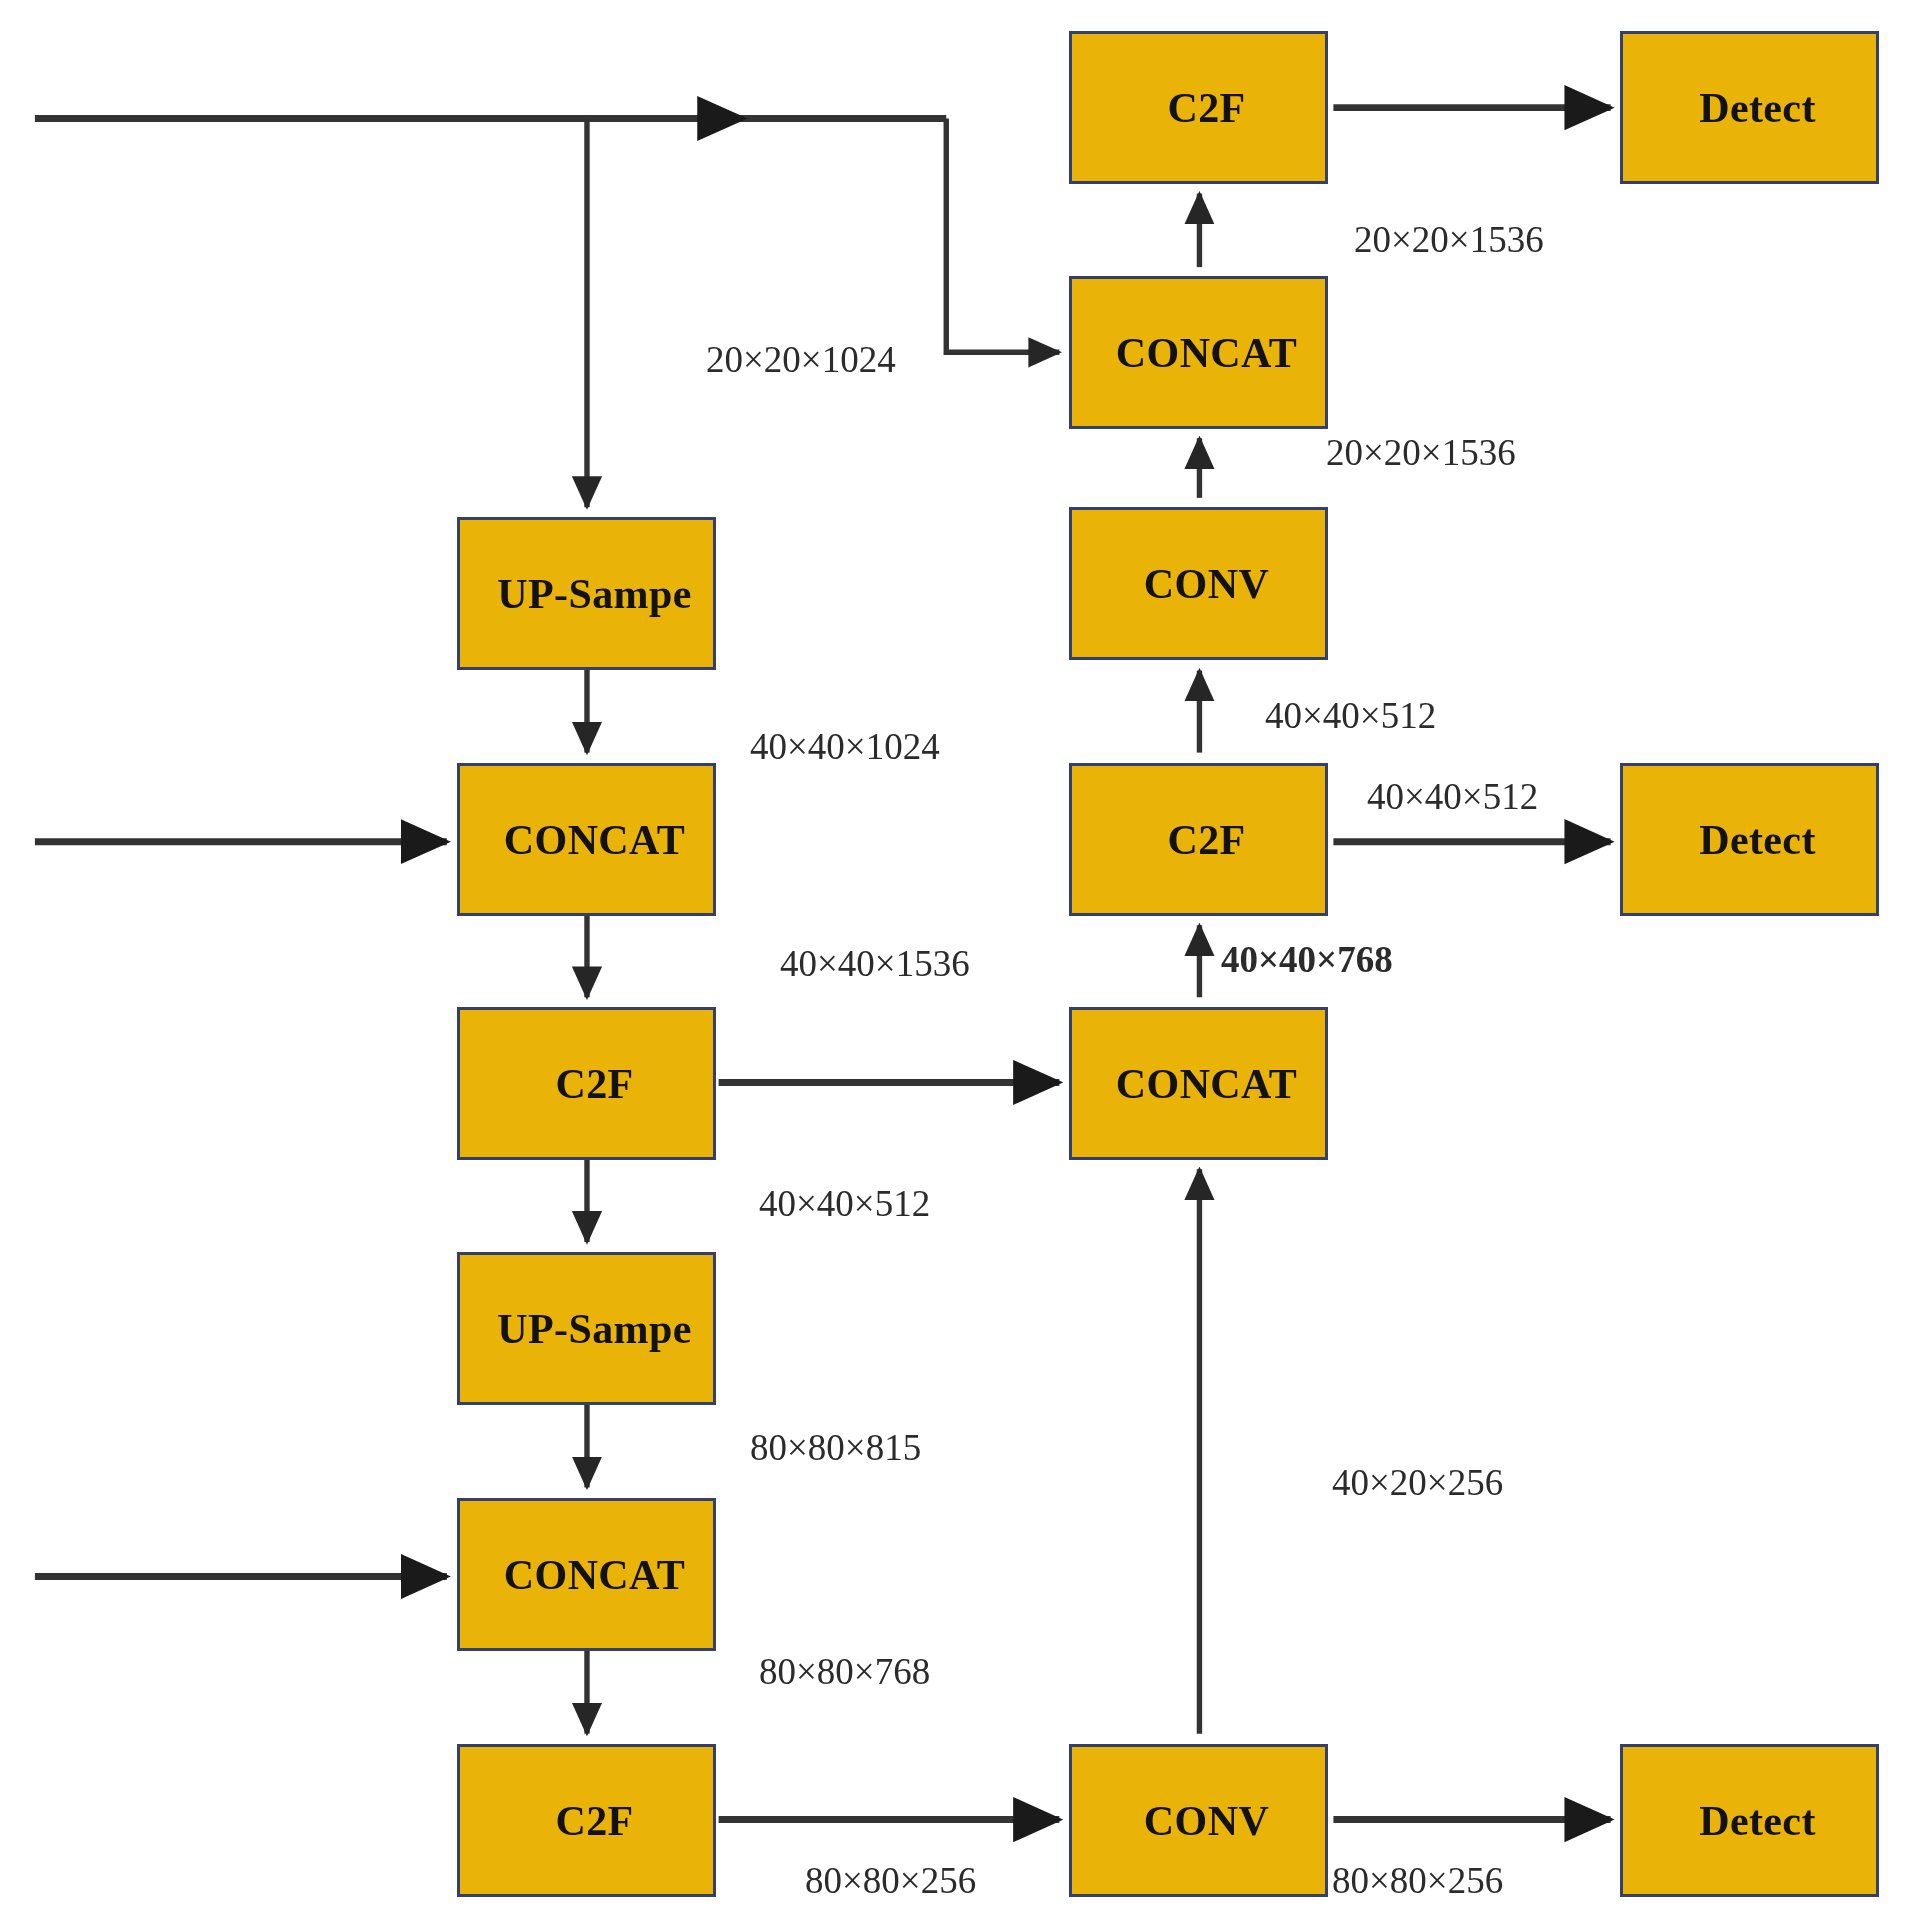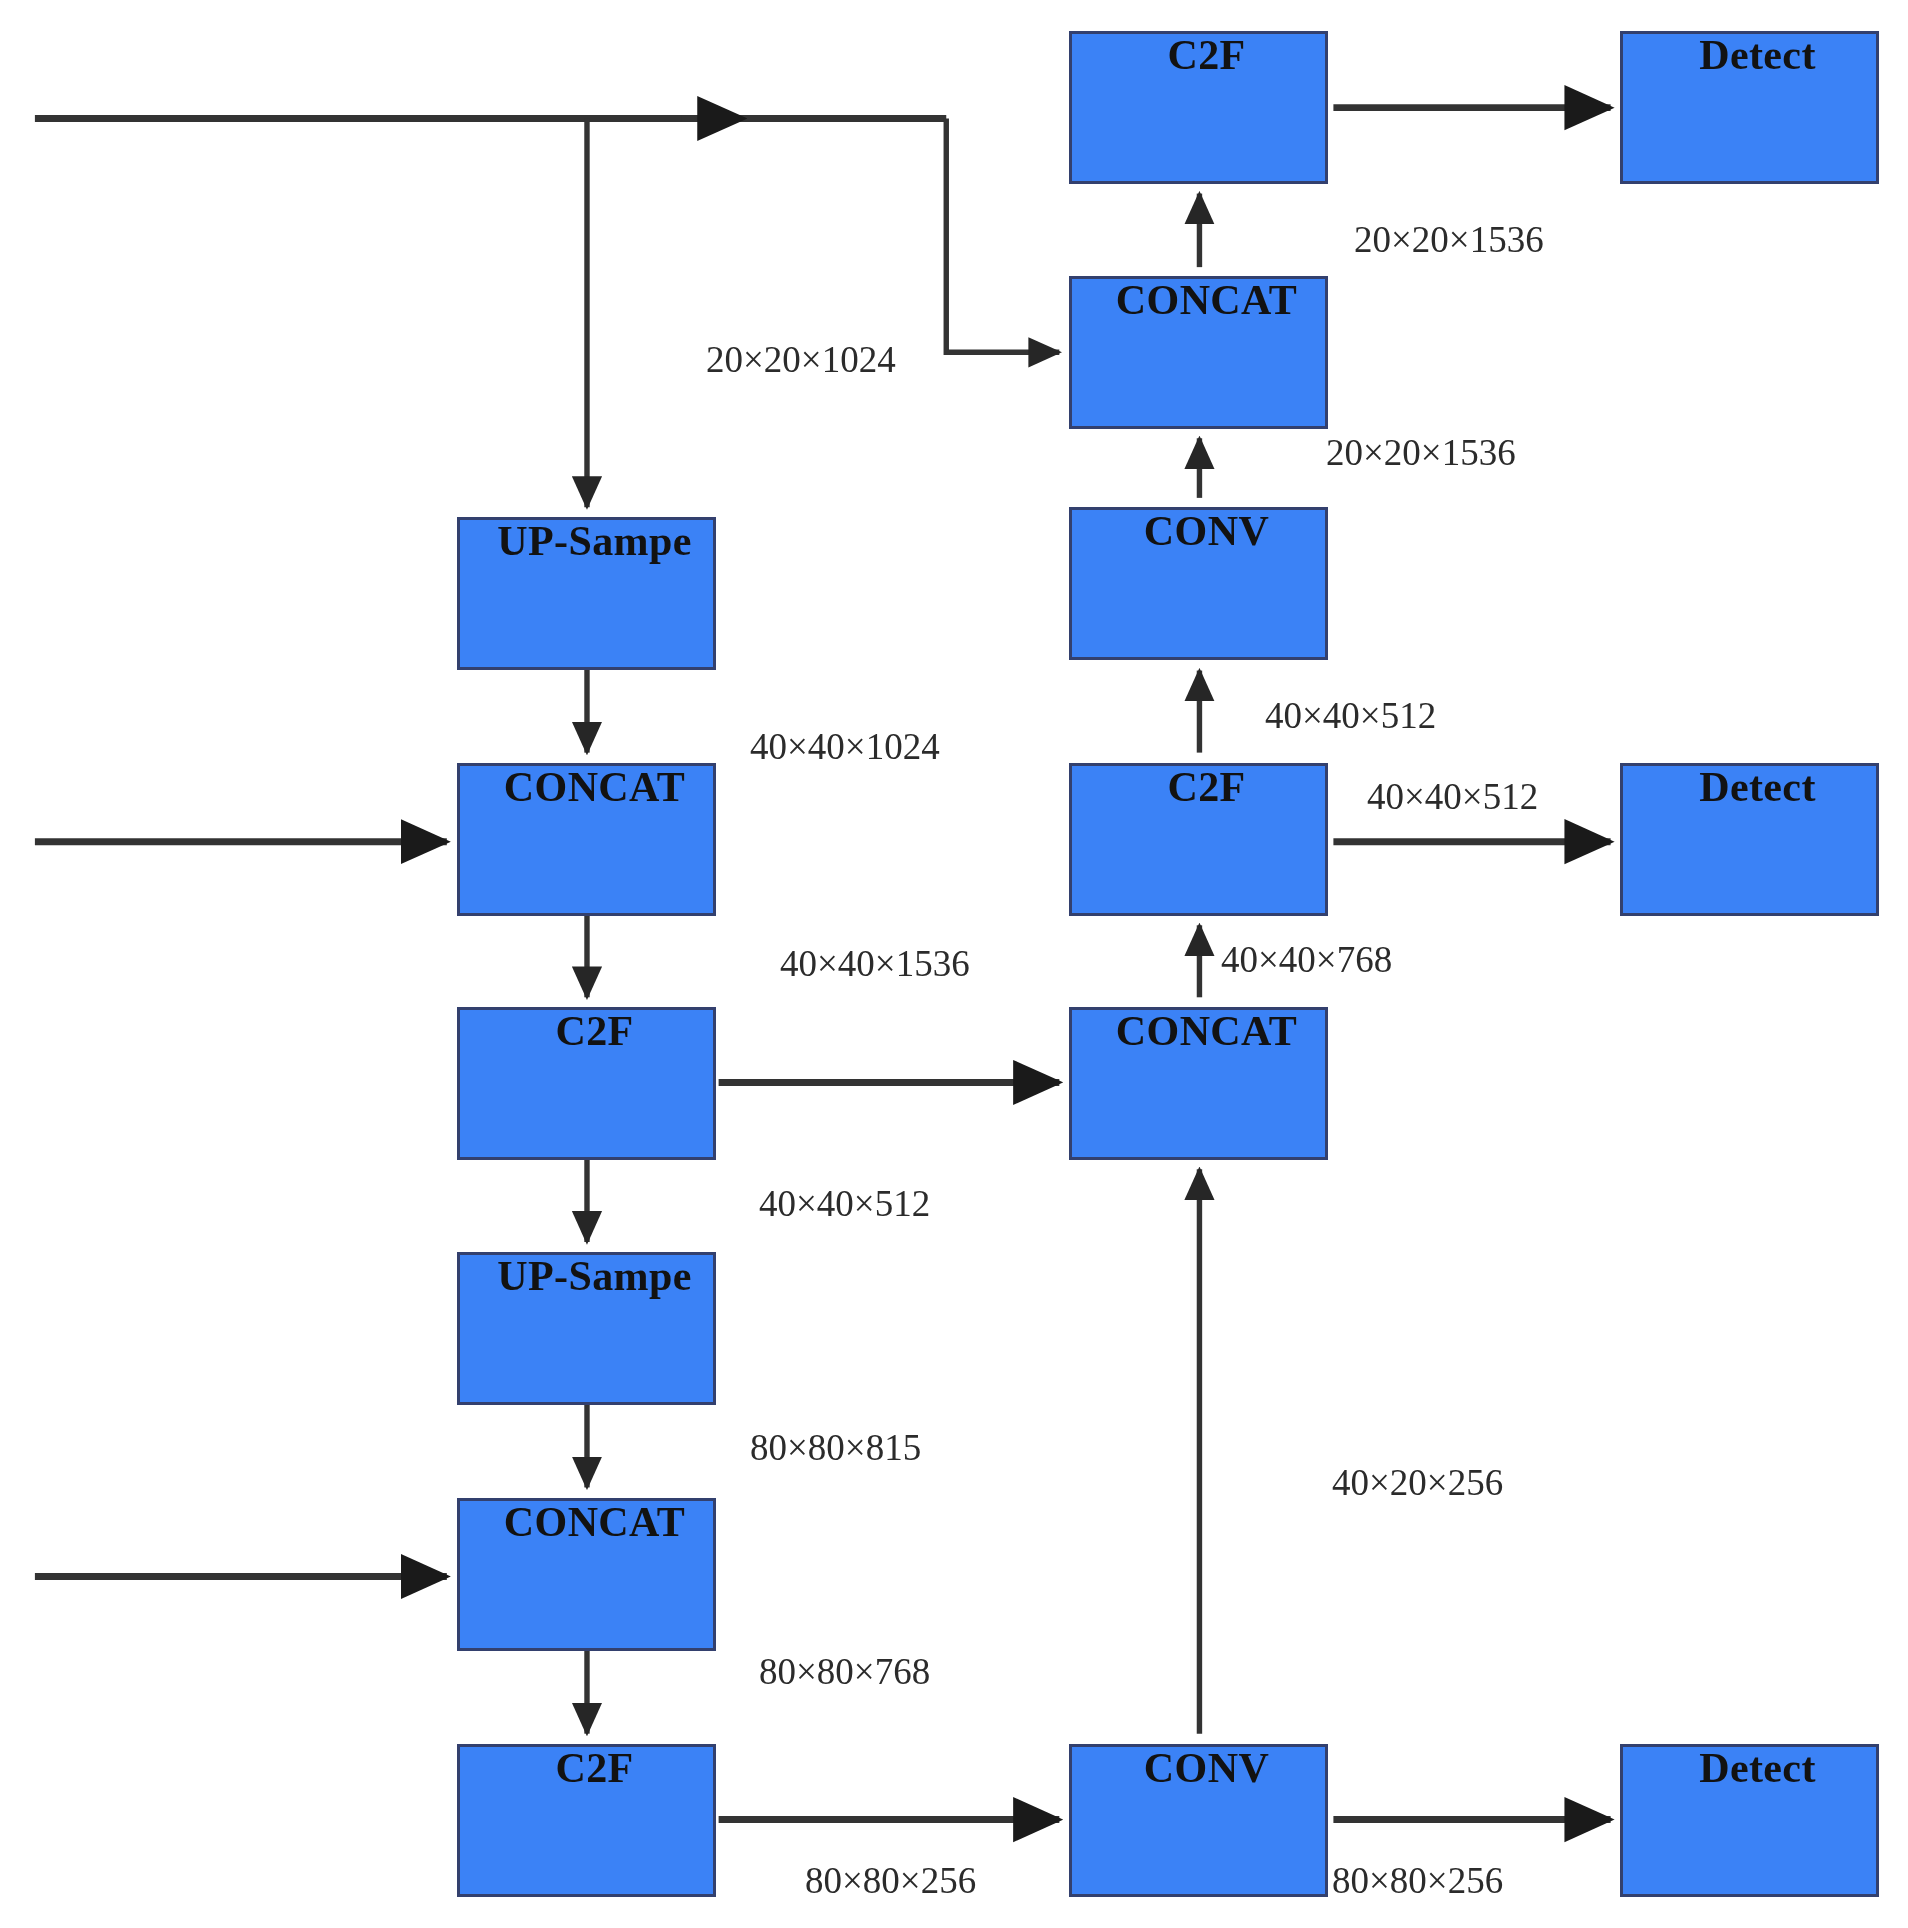--- a/index.html
+++ b/index.html
@@ -18,23 +18,24 @@
   #edges {
     position: absolute;
     left: 0;
     top: 0;
     width: 1908px;
     height: 1928px;
   }
   .node {
     position: absolute;
     box-sizing: border-box;
-    background: #3b82f6;
+    background: #eab308;
     border: 3.9px solid #33406e;
     display: flex;
+    align-items: center;
     justify-content: center;
     z-index: 3;
     padding-left: 16px;
   }
   .node-label {
     font-family: "Liberation Serif", "DejaVu Serif", serif;
     font-weight: bold;
     font-size: 42px;
     color: #121212;
     letter-spacing: 0.4px;
@@ -146,21 +147,21 @@
     <span class="node-label">Detect</span>
   </div>
 
   <div class="edge-label" style="left:678px;top:341px;margin-left:28px;">20×20×1024</div>
   <div class="edge-label" style="left:1354px;top:221px;">20×20×1536</div>
   <div class="edge-label" style="left:1326px;top:434px;">20×20×1536</div>
   <div class="edge-label" style="left:750px;top:728px;">40×40×1024</div>
   <div class="edge-label" style="left:1265px;top:697px;">40×40×512</div>
   <div class="edge-label" style="left:1367px;top:778px;">40×40×512</div>
   <div class="edge-label" style="left:780px;top:945px;">40×40×1536</div>
-  <div class="edge-label" style="left:1221px;top:941px;">40×40×768</div>
+  <div class="edge-label" style="left:1221px;top:941px;font-weight:bold;">40×40×768</div>
   <div class="edge-label" style="left:759px;top:1185px;">40×40×512</div>
   <div class="edge-label" style="left:750px;top:1429px;">80×80×815</div>
   <div class="edge-label" style="left:1332px;top:1464px;">40×20×256</div>
   <div class="edge-label" style="left:759px;top:1653px;text-align:center;">80×80×768</div>
   <div class="edge-label" style="left:805px;top:1862px;">80×80×256</div>
   <div class="edge-label" style="left:1332px;top:1862px;">80×80×256</div>
 
 </div>
 
 

